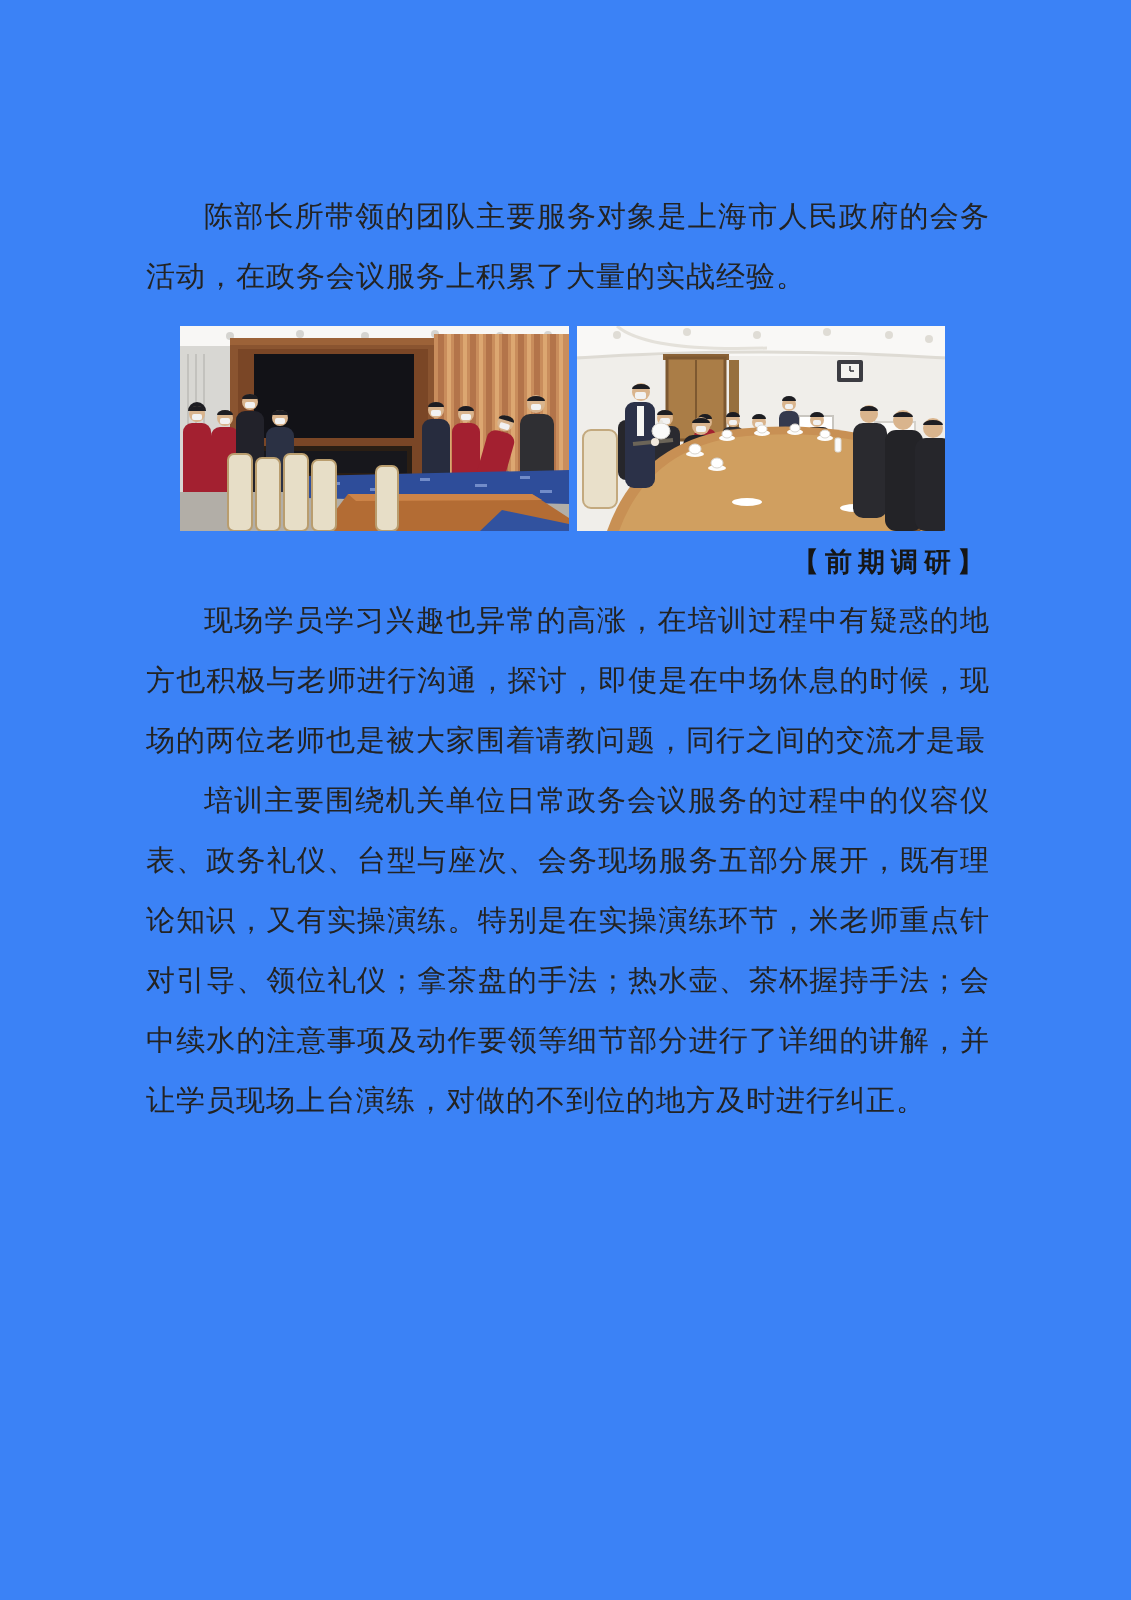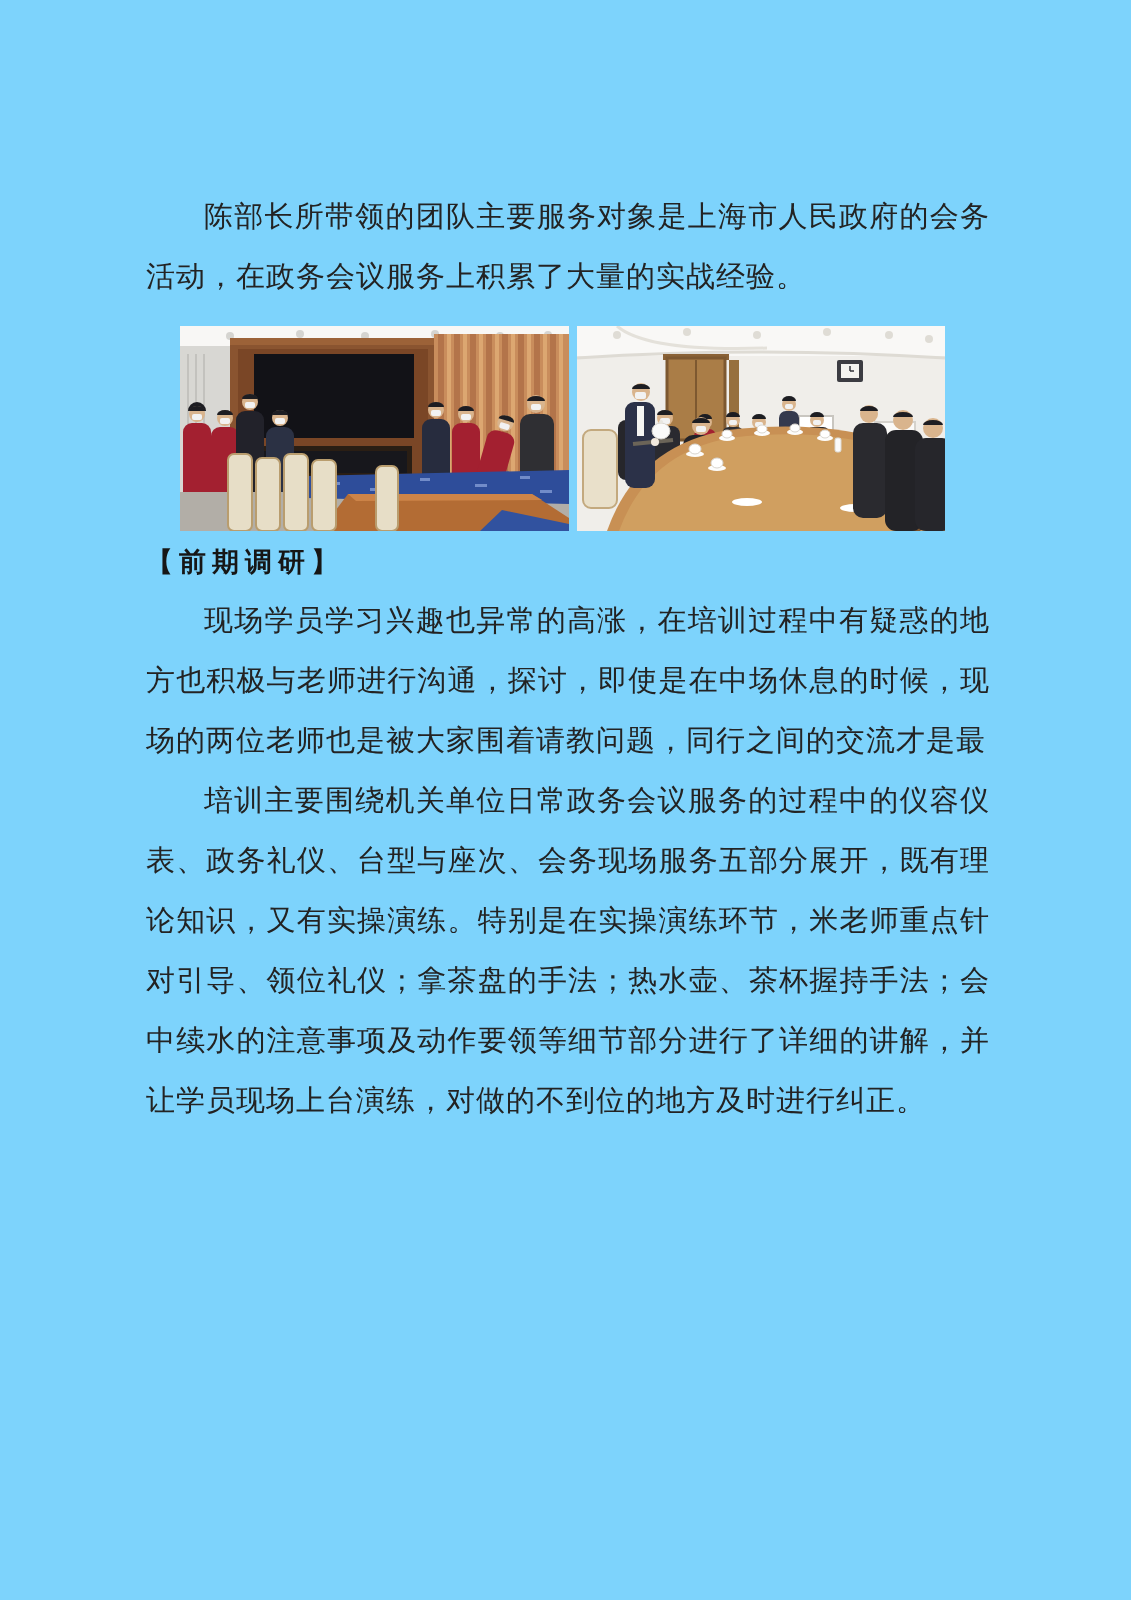--- a/index.html
+++ b/index.html
@@ -1,19 +1,19 @@
 <!DOCTYPE html>
 <html lang="zh"><head>
 <meta charset="utf-8">
 <style>
   html,body{margin:0;padding:0;background:#ffffff;}
   .page{
     position:relative;
     width:1131px;height:1600px;
-    background:#7dd3fc;
+    background:#3b82f6;
     overflow:hidden;
     box-sizing:border-box;
     padding:186px 141px 0 146px;
     font-family:"Liberation Serif","DejaVu Serif",serif;
   }
   .body-text{
     margin:0;
     font-size:29px;
     line-height:60px;
     letter-spacing:1px;
@@ -36,21 +36,21 @@
     overflow:hidden;
     background:#e9e7e3;
     flex:none;
     line-height:0;
   }
   .photo-left{width:389px;height:205px;}
   .photo-right{width:368px;height:205px;}
   figcaption.figure-caption{
     margin:3px 0 0 -34px;
     width:844px;
-    text-align:left;
+    text-align:right;
     font-family:"Liberation Sans","DejaVu Sans",sans-serif;
     font-weight:700;
     font-size:27px;
     line-height:56px;
     letter-spacing:6px;
     color:#161616;
     text-indent:0;
   }
 </style>
 </head>

